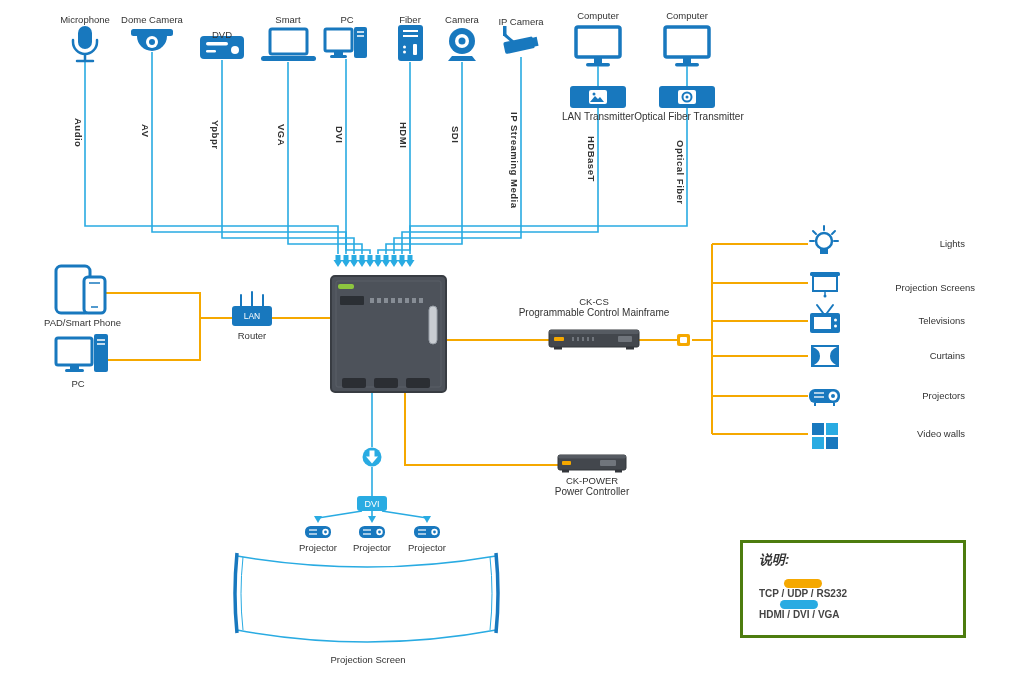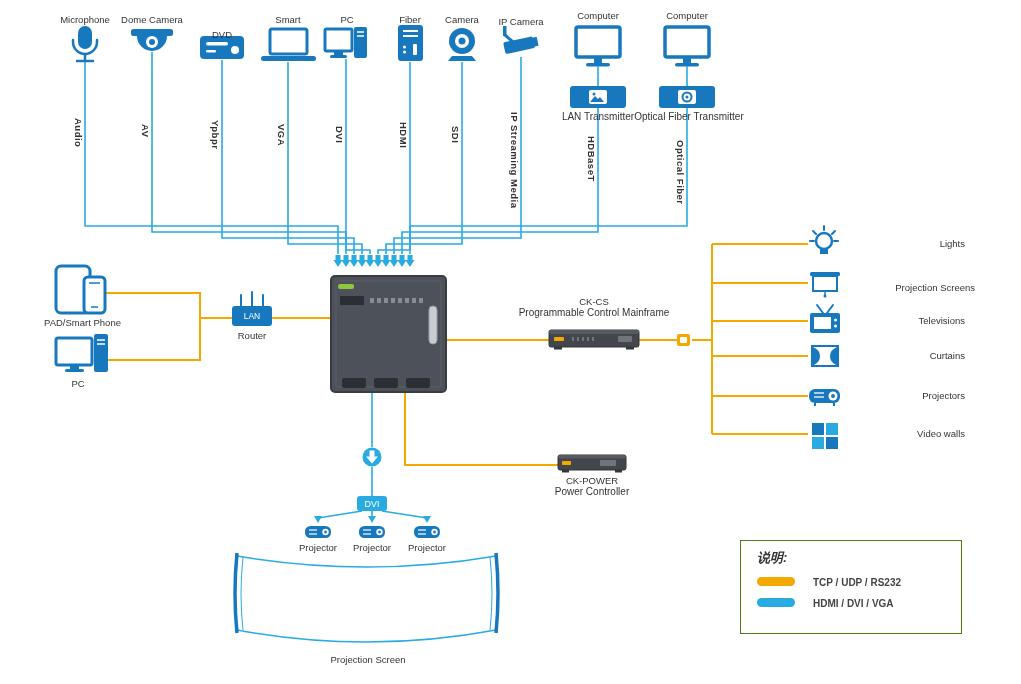--- a/index.html
+++ b/index.html
@@ -7,24 +7,24 @@
           font-family:"Liberation Sans",sans-serif;overflow:hidden;}
   svg.layer{position:absolute;left:0;top:0;}
   .lbl{position:absolute;font-size:9.5px;font-weight:normal;color:#333;
        text-align:center;line-height:1.2;white-space:nowrap;}
   .lbl-sm{font-size:10px;}
   .lbl-left{text-align:right;}
   .white-lbl{color:#fff;}
   .vlbl{position:absolute;writing-mode:vertical-rl;font-size:9.5px;font-weight:bold;
         color:#333;letter-spacing:0.5px;white-space:nowrap;}
   .legend{position:absolute;left:740px;top:540px;width:220px;height:92px;
-          border:1px solid #4d7c0f;background:#fff;}
+          border:3px solid #4d7c0f;background:#fff;}
   .legend-title{position:absolute;left:16px;top:8px;font-size:13px;font-weight:bold;
                 font-style:italic;color:#333;}
-  .legend-row{position:absolute;left:16px;display:flex;gap:18px;}
+  .legend-row{position:absolute;left:16px;display:flex;align-items:center;gap:0;flex-direction:column;}
   .legend-row.r1{top:36px}.legend-row.r2{top:57px}
   .sw{width:38px;height:9px;border-radius:5px;}
   .sw-o{background:#F5A800}.sw-b{background:#29ABE2}
   .legend-label{font-size:10px;font-weight:bold;color:#444;white-space:nowrap;}
 </style>
 </head>
 <body>
 
 <div class="canvas">
 

